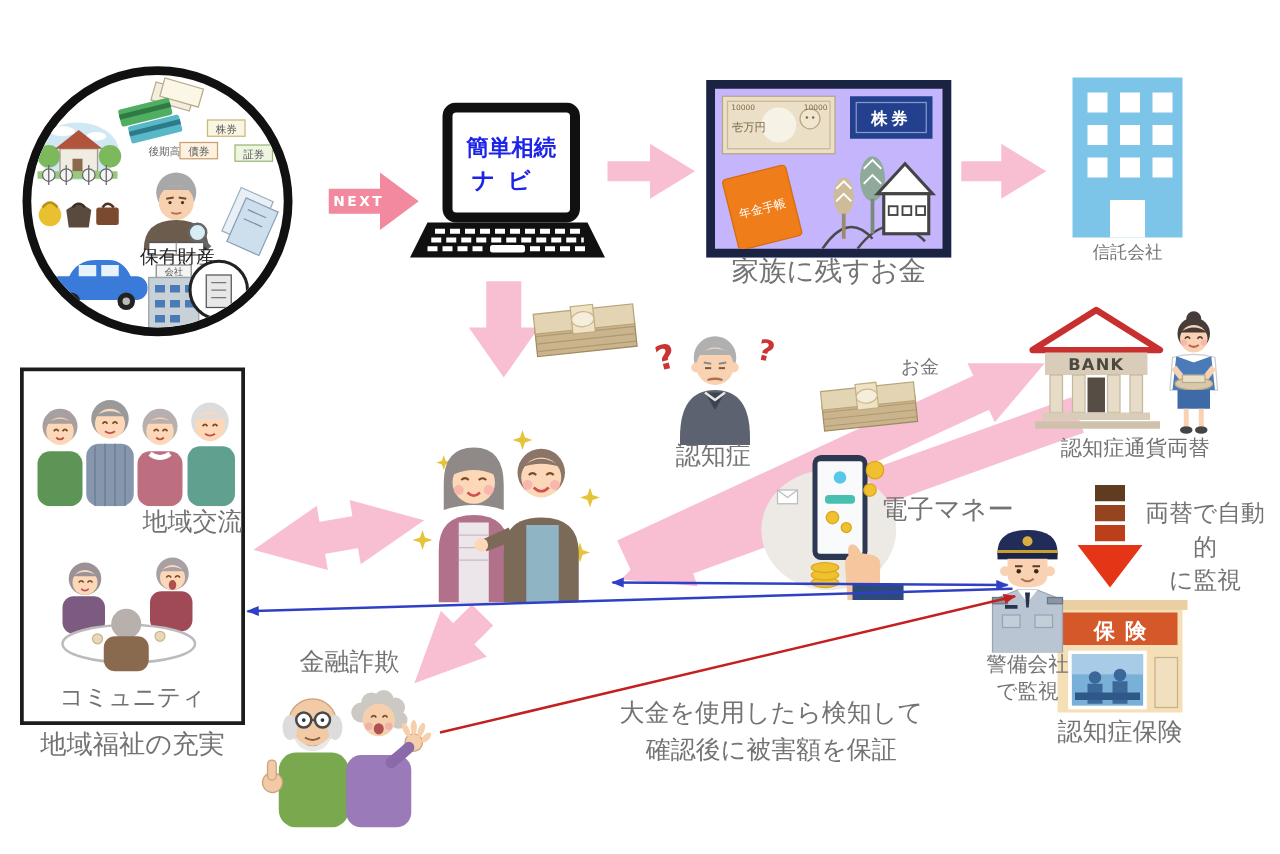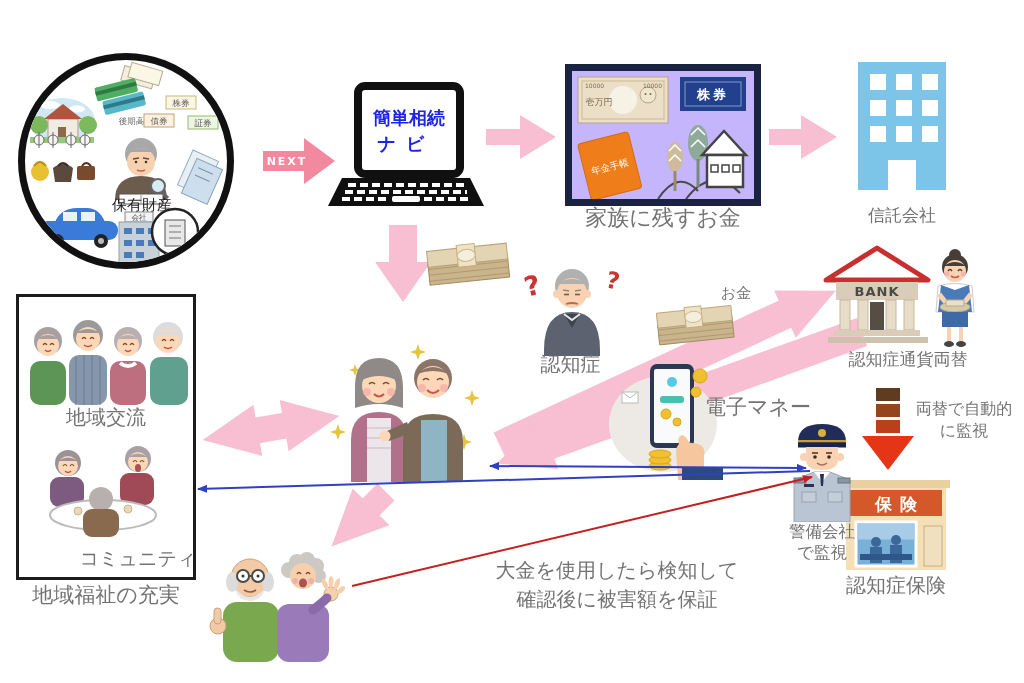--- a/index.html
+++ b/index.html
@@ -227,21 +227,21 @@
       <rect x="50" y="14" width="16" height="16" fill="#fff"></rect>
       <rect x="76" y="14" width="16" height="16" fill="#fff"></rect>
     <rect x="24" y="40" width="16" height="16" fill="#fff"></rect>
       <rect x="50" y="40" width="16" height="16" fill="#fff"></rect>
       <rect x="76" y="40" width="16" height="16" fill="#fff"></rect>
     <rect x="24" y="66" width="16" height="16" fill="#fff"></rect>
       <rect x="50" y="66" width="16" height="16" fill="#fff"></rect>
       <rect x="76" y="66" width="16" height="16" fill="#fff"></rect>
     <rect x="42" y="100" width="28" height="30" fill="#fff"></rect>
   </svg>
-  <div class="cap" style="left:836px;top:206px;width:132px;font-size:17px;font-family:Liberation Mono, monospace;">信託会社</div>
+  <div class="cap" style="left:836px;top:194px;width:132px;font-size:14px;">信託会社</div>
 
   <svg class="abs" style="left:368px;top:222px;" width="70" height="85" viewBox="0 0 70 85">
     <polygon points="21,3 49,3 49,40 63,40 35,80 7,40 21,40" fill="#f8bed2"></polygon>
   </svg>
 
   <svg class="abs" style="left:420px;top:233px;" width="100" height="62" viewBox="0 0 100 62">
     <g transform="rotate(-6 50 30)">
       <rect x="8" y="26" width="80" height="22" fill="#c9b48e" stroke="#a08a60"></rect>
       <line x1="8" y1="32" x2="88" y2="32" stroke="#b0996e"></line>
         <line x1="8" y1="38" x2="88" y2="38" stroke="#b0996e"></line>
@@ -379,21 +379,21 @@
     <rect x="74" y="110" width="41" height="12" fill="#2c4a7c"></rect>
   </svg>
   <div class="cap" style="left:696px;top:394px;width:124px;font-size:21px;">電子マネー</div>
 
   <svg class="abs" style="left:860px;top:386px;" width="56" height="88" viewBox="0 0 56 88">
     <rect x="16" y="2" width="24" height="13" fill="#5f3b20"></rect>
     <rect x="16" y="18" width="24" height="13" fill="#94451f"></rect>
     <rect x="16" y="34" width="24" height="13" fill="#bc3f1c"></rect>
     <polygon points="2,50 54,50 28,84" fill="#e53517"></polygon>
   </svg>
-  <div class="cap" style="left:908px;top:398px;width:112px;font-size:16px;line-height:1.4;">
+  <div class="cap" style="left:908px;top:398px;width:112px;font-size:19px;line-height:1.4;">
     <span>両替で自動的</span><br>
     <span>に監視</span>
   </div>
 
   <svg class="abs" style="left:840px;top:470px;" width="112" height="102" viewBox="0 0 112 102">
     <rect x="6" y="14" width="100" height="86" fill="#f4dfb6"></rect>
     <rect x="2" y="10" width="108" height="8" fill="#ead0a0"></rect>
     <rect x="10" y="20" width="92" height="26" fill="#d4582a"></rect>
     <text x="60" y="40" font-size="17" font-weight="bold" fill="#fff" letter-spacing="8" text-anchor="middle">保険</text>
     <rect x="16" y="52" width="60" height="44" fill="#78b0d8" stroke="#fff" stroke-width="3"></rect>
@@ -468,21 +468,21 @@
       </g>
       <g>
         <circle cx="144" cy="32" r="15" fill="#dcdcdc"></circle>
           <circle cx="144" cy="36" r="12" fill="#fcd8b8"></circle>
         <path d="M132,30 Q144,22 156,30" fill="#dcdcdc"></path>
         <path d="M138,36 Q140,33 142,36 M146,36 Q148,33 150,36" fill="none" stroke="#7a4a2a" stroke-width="1.3"></path>
         <path d="M140,42 Q144,45 148,42" fill="none" stroke="#c05050" stroke-width="1.5"></path>
         <rect x="126" y="52" width="38" height="48" rx="10" fill="#5fa08e"></rect>
       </g>
     </svg>
-    <div class="cap" style="left:0;top:108px;width:174px;font-size:20px;">地域交流</div>
+    <div class="cap" style="left:0;top:108px;width:174px;font-size:20px;padding-left:48px;">地域交流</div>
     <svg class="abs" style="left:13px;top:140px;" width="148" height="110" viewBox="0 0 148 110">
       <g>
         <circle cx="36" cy="26" r="13" fill="#9a9296"></circle>
           <circle cx="36" cy="29" r="10" fill="#fcd8b8"></circle>
         <path d="M26,24 Q36,17 46,24" fill="#9a9296"></path>
         <path d="M31,29 Q33,26 35,29 M38,29 Q40,26 42,29" fill="none" stroke="#7a4a2a" stroke-width="1.2"></path>
         <path d="M33,34 Q36,37 39,34" fill="none" stroke="#c05050" stroke-width="1.4"></path>
         <rect x="18" y="40" width="34" height="30" rx="9" fill="#7d5a7f"></rect>
       </g>
       <g>
@@ -494,24 +494,25 @@
         <rect x="88" y="36" width="34" height="32" rx="9" fill="#a04a58"></rect>
       </g>
       <ellipse cx="71" cy="78" rx="53" ry="15" fill="#fff" stroke="#bbb" stroke-width="2"></ellipse>
       <circle cx="46" cy="74" r="4" fill="#e8d8b8" stroke="#c8b890"></circle>
       <circle cx="96" cy="72" r="4" fill="#e8d8b8" stroke="#c8b890"></circle>
       <g>
         <circle cx="69" cy="62" r="12" fill="#b8b0ac"></circle>
         <rect x="51" y="72" width="36" height="28" rx="9" fill="#8a6a4e"></rect>
       </g>
     </svg>
-    <div class="cap" style="left:0;top:250px;width:174px;font-size:19px;padding-left:32px;">コミュニティ</div>
+    <div class="cap" style="left:0;top:250px;width:174px;font-size:19px;">コミュニティ</div>
   </div>
   <div class="cap" style="left:8px;top:582px;width:196px;font-size:21px;">地域福祉の充実</div>
 
+  <div class="cap" style="left:222px;top:517px;width:115px;font-size:20px;">金融詐欺</div>
   <svg class="abs" style="left:205px;top:540px;" width="145" height="122" viewBox="0 0 145 122">
     <g>
       <circle cx="45" cy="38" r="19" fill="#f2cba6" stroke="#c8a27c"></circle>
       <ellipse cx="27" cy="42" rx="6" ry="10" fill="#dcdcdc"></ellipse>
       <ellipse cx="63" cy="42" rx="6" ry="10" fill="#dcdcdc"></ellipse>
       <circle cx="38" cy="36" r="6" fill="#fff" stroke="#4a4a4a" stroke-width="2"></circle>
       <circle cx="53" cy="36" r="6" fill="#fff" stroke="#4a4a4a" stroke-width="2"></circle>
       <line x1="44" y1="36" x2="47" y2="36" stroke="#4a4a4a" stroke-width="2"></line>
       <circle cx="38" cy="36" r="1.5" fill="#333"></circle>
         <circle cx="53" cy="36" r="1.5" fill="#333"></circle>

